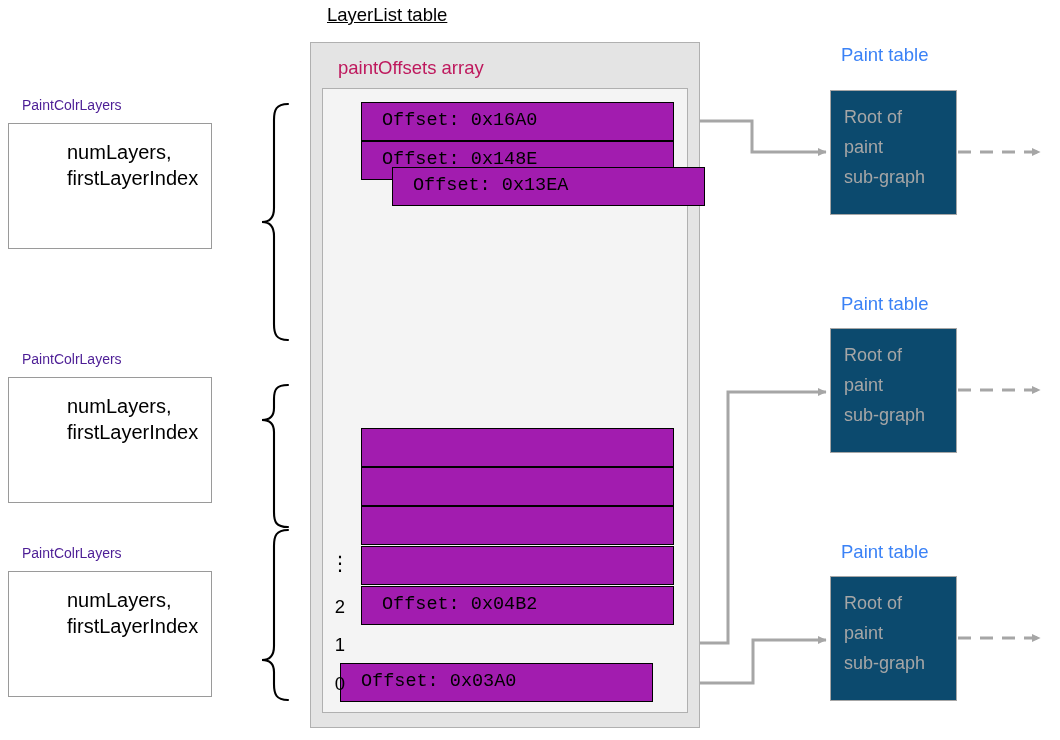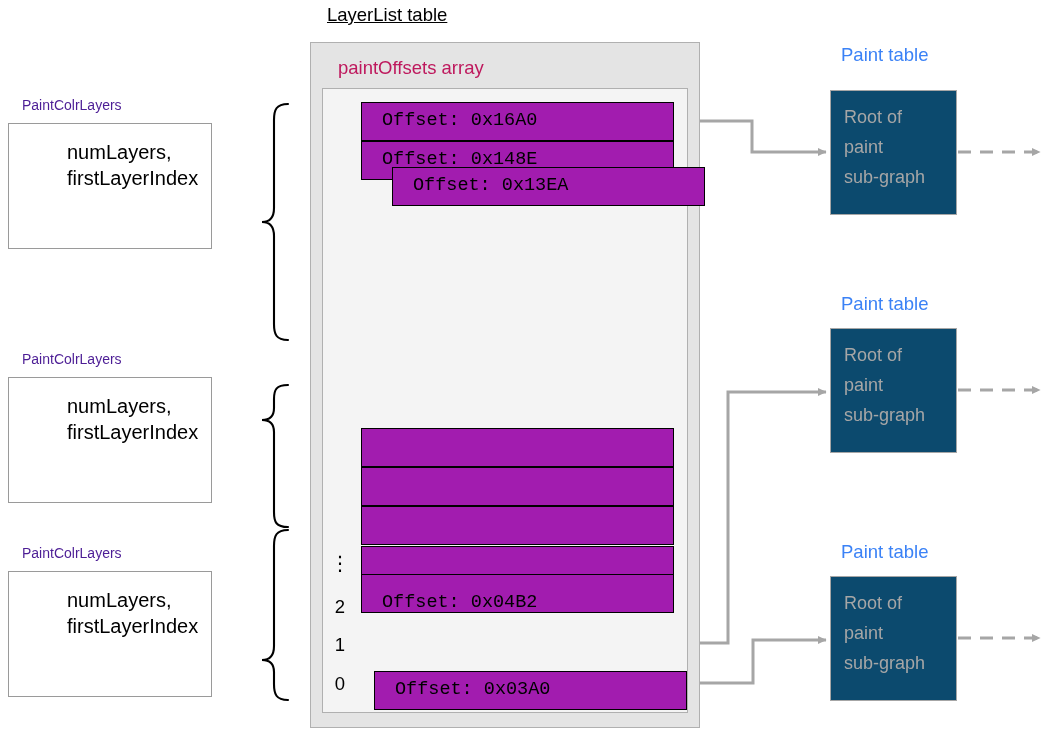--- a/index.html
+++ b/index.html
@@ -279,28 +279,28 @@
     <span class="cell-text"></span>
   </div>
   <div class="cell" style="left:361px; top:506px;">
     <span class="cell-text"></span>
   </div>
   <div class="cell" style="left:361px; top:546px;">
     <span class="cell-text"></span>
   </div>
   <div class="vdots" style="left:329px; top:553px;">⋮</div>
 
-  <div class="cell" style="left:361px; top:574px;align-items:flex-end;">
+  <div class="cell" style="left:361px; top:586px;">
     <span class="cell-text">Offset: 0x04B2</span>
   </div>
   <div class="rowindex" style="left:329px; top:598px;">2</div>
 
   <div class="rowindex" style="left:329px; top:636px;">1</div>
 
-  <div class="cell" style="left:374px; top:663px;margin-top:8px;">
+  <div class="cell" style="left:340px; top:663px;">
     <span class="cell-text">Offset: 0x03A0</span>
   </div>
   <div class="rowindex" style="left:329px; top:675px;">0</div>
 
   <div class="paint-title" style="left:841px; top:44px;">Paint table</div>
   <div class="paint-box" style="left:830px; top:90px;">
     <div class="paint-text">
       <div>Root of</div>
       <div>paint</div>
       <div>sub-graph</div>

